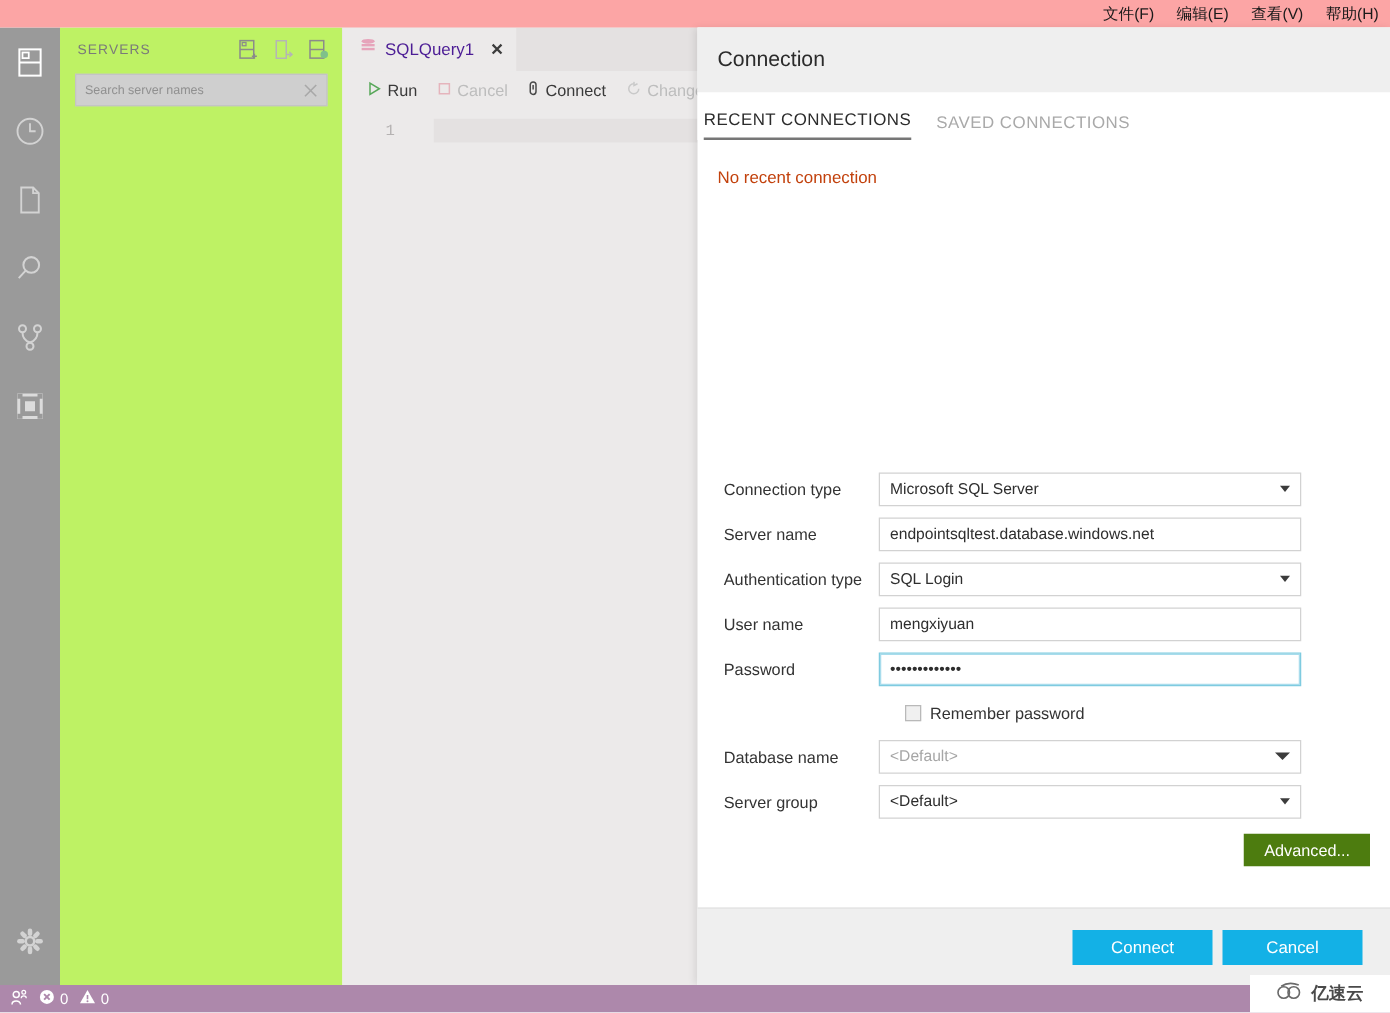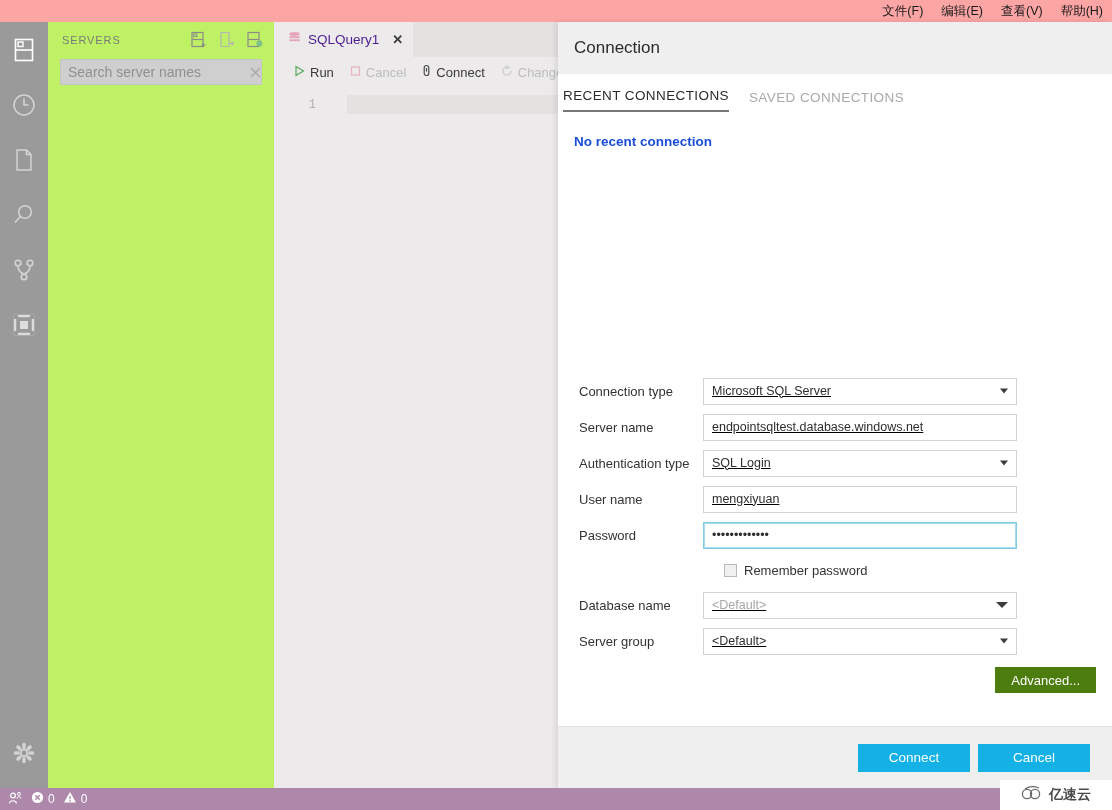--- a/index.html
+++ b/index.html
@@ -48,21 +48,21 @@
     text-transform: uppercase;
   }
   .sb-icon { width: 28px; height: 28px; display: flex; align-items: center; justify-content: center; cursor: pointer; }
   .search-wrap {
     margin: 2px 12px 0 12px; height: 26px; background: #cfcfcf;
     border: 1px solid #c4c4c4; display: flex; align-items: center;
     padding: 0 4px 0 7px;
   }
   .search-wrap input {
     flex: 1; border: none; outline: none; background: transparent;
-    font-size: 14px; color: #6f6f6f; font-family: "Liberation Sans", sans-serif;
+    font-size: 10px; color: #6f6f6f; font-family: "Liberation Sans", sans-serif;
   }
   .search-wrap input::placeholder { color: #909090; }
   .clear-ic { width: 18px; height: 18px; display:flex; align-items:center; justify-content:center; cursor: pointer; }
 
   
   .editor-area {
     position: absolute; left: 274px; top: 22px; right: 0; height: 766px;
     background: #eceaea;
   }
   .tabbar { height: 35px; background: #e4e1e1; display: flex; }
@@ -104,26 +104,26 @@
   .dlg-tabs {
     height: 38px; display: flex; align-items: flex-end; padding-left: 5px; gap: 20px;
     background: #ffffff;
   }
   .dlg-tab {
     font-size: 13.5px; letter-spacing: .4px; color: #a9a9a9; padding-bottom: 7px;
     cursor: pointer;
   }
   .dlg-tab.active { color: #2b2b2b; border-bottom: 2px solid #767676; }
   .dlg-body { padding: 22px 0 0 16px; height: 240px; }
-  .no-recent { font-size: 13.5px; color: #1d4ed8; font-weight: bold; }
+  .no-recent { font-size: 13.5px; color: #c2410c; }
 
   .form { position: absolute; top: 355px; left: 0; width: 554px; }
   .frow { display: flex; align-items: center; height: 28px; margin-bottom: 8px; }
   .flabel { width: 145px; padding-left: 21px; font-size: 13px; color: #333333; }
-  .fctl { position: relative; width: 314px; height: 27px; text-decoration: underline; }
+  .fctl { position: relative; width: 338px; height: 27px; }
   .fctl input, .fctl .fakeinput {
     width: 100%; height: 27px; border: 1px solid #d2d2d2; background: #fff;
     font-size: 12.5px; color: #2e2e2e; padding: 0 24px 0 8px; outline: none;
     font-family: "Liberation Sans", sans-serif; line-height: 25px;
   }
   .fctl .fakeinput.placeholder { color: #a6a6a6; }
   .fctl.focused input { border: 1px solid #7fcbe0; box-shadow: 0 0 0 1px #a8dcec inset; }
   .caret {
     position: absolute; right: 9px; top: 50%; transform: translateY(-50%);
     width: 0; height: 0; border-left: 4.5px solid transparent;

